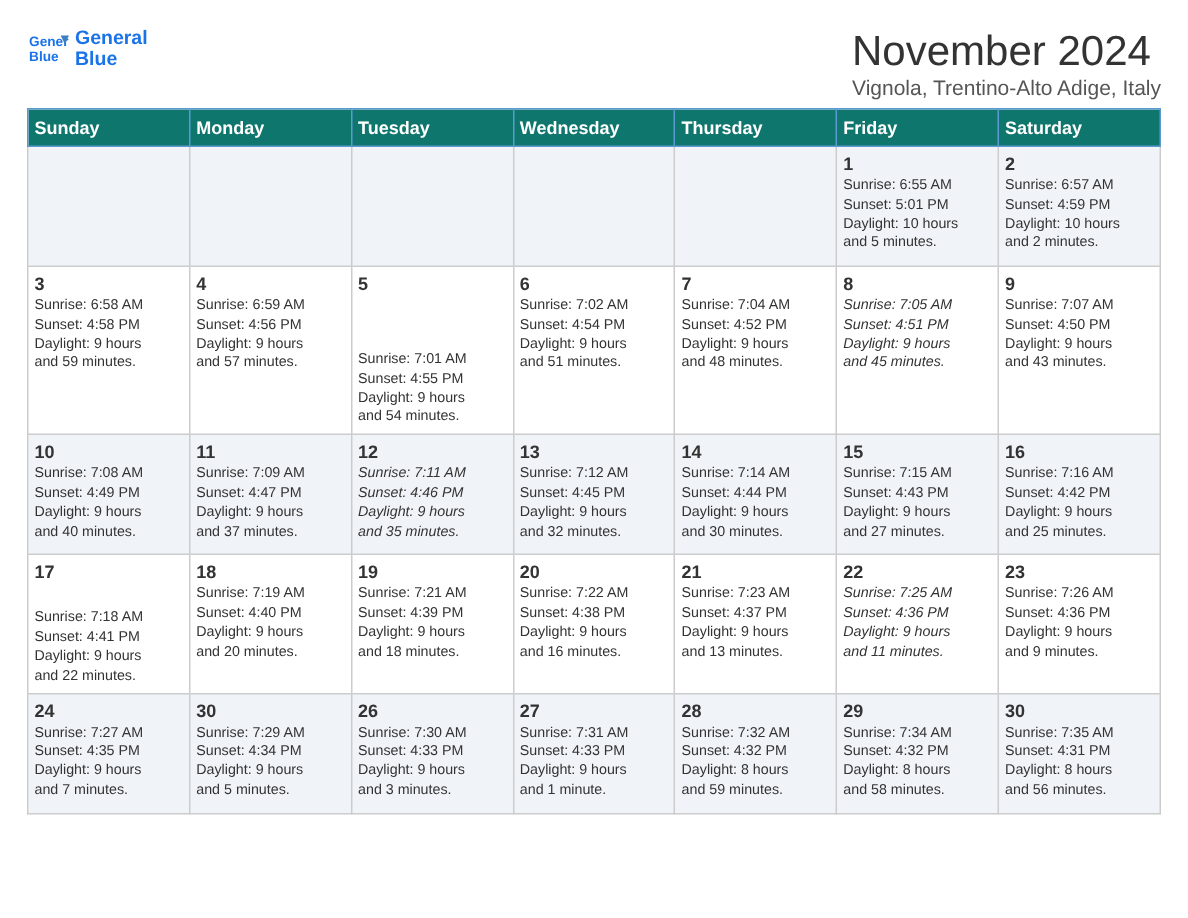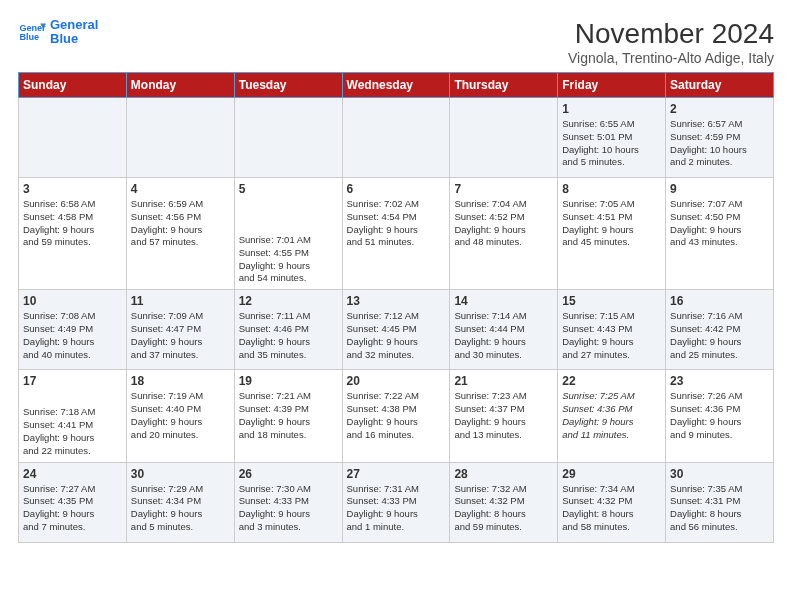--- a/index.html
+++ b/index.html
@@ -23,38 +23,38 @@
     .logo {
       display: flex;
       align-items: center;
       gap: 4px;
     }
     .logo-icon {
       width: 28px;
       height: 28px;
     }
     .title-block {
-      text-align: right;
+      text-align: left;
     }
     .month-title {
       font-size: 28px;
       font-weight: normal;
       color: #333;
     }
     .location {
       font-size: 14px;
       color: #555;
     }
     table {
       width: 100%;
       border-collapse: collapse;
       table-layout: fixed;
     }
     thead tr th {
-      background-color: #b91c1c;
+      background-color: #0f766e;
       color: #fff;
       font-size: 12px;
       font-weight: bold;
       padding: 5px 4px;
       text-align: left;
       border: 1px solid #5a9ad0;
     }
     tbody tr td {
       vertical-align: top;
       font-size: 10px;
@@ -172,21 +172,21 @@
           </td>
           <td>
             <span class="day-num">7</span>
             <div class="day-info" style="white-space: pre-line;">Sunrise: 7:04 AM
 Sunset: 4:52 PM
 Daylight: 9 hours
 and 48 minutes.</div>
           </td>
           <td>
             <span class="day-num">8</span>
-            <div class="day-info" style="white-space: pre-line;">Sunrise: 7:05 AM
+            <div class="day-info" style="white-space: pre-line; font-style: italic;">Sunrise: 7:05 AM
 Sunset: 4:51 PM
 Daylight: 9 hours
 and 45 minutes.</div>
           </td>
           <td>
             <span class="day-num">9</span>
             <div class="day-info" style="white-space: pre-line;">Sunrise: 7:07 AM
 Sunset: 4:50 PM
 Daylight: 9 hours
 and 43 minutes.</div>
@@ -202,21 +202,21 @@
           </td>
           <td>
             <span class="day-num">11</span>
             <div class="day-info" style="white-space: pre-line;">Sunrise: 7:09 AM
 Sunset: 4:47 PM
 Daylight: 9 hours
 and 37 minutes.</div>
           </td>
           <td>
             <span class="day-num">12</span>
-            <div class="day-info" style="white-space: pre-line;">Sunrise: 7:11 AM
+            <div class="day-info" style="white-space: pre-line; font-style: italic;">Sunrise: 7:11 AM
 Sunset: 4:46 PM
 Daylight: 9 hours
 and 35 minutes.</div>
           </td>
           <td>
             <span class="day-num">13</span>
             <div class="day-info" style="white-space: pre-line;">Sunrise: 7:12 AM
 Sunset: 4:45 PM
 Daylight: 9 hours
 and 32 minutes.</div>

